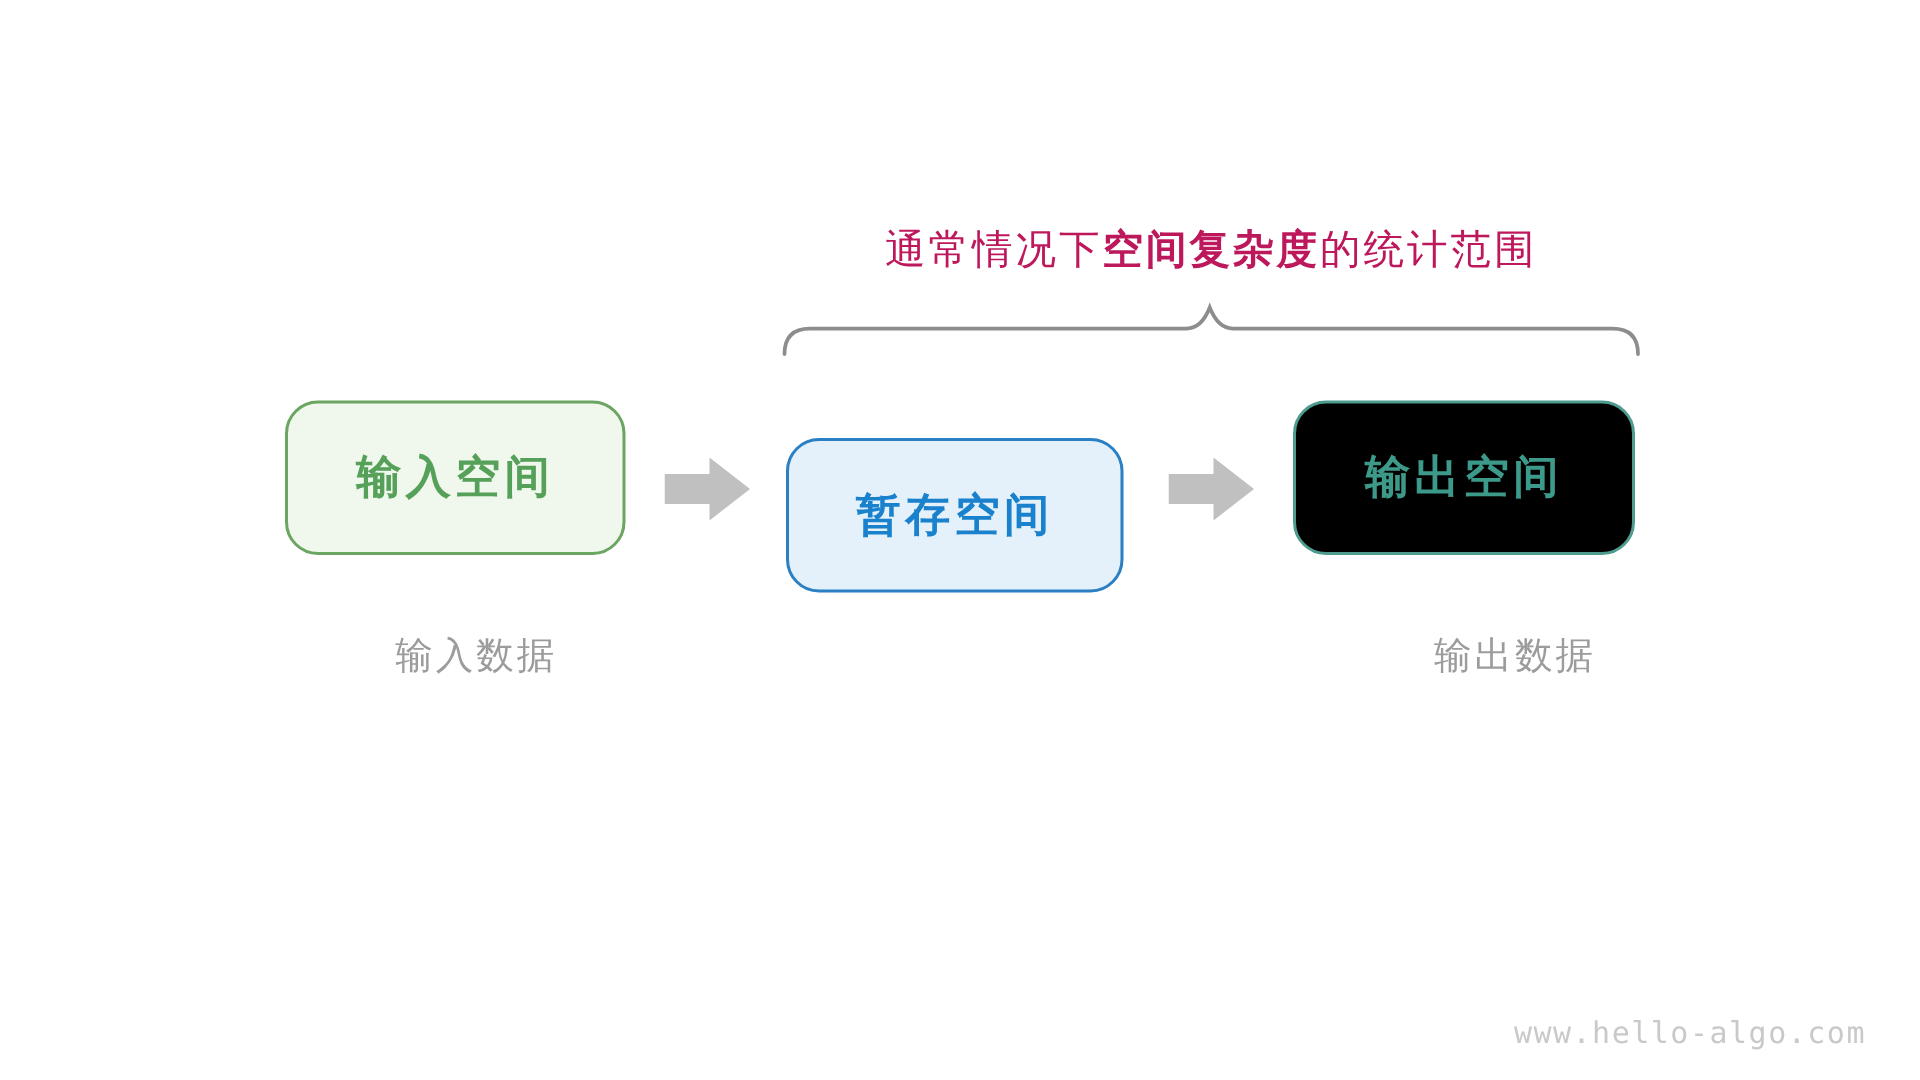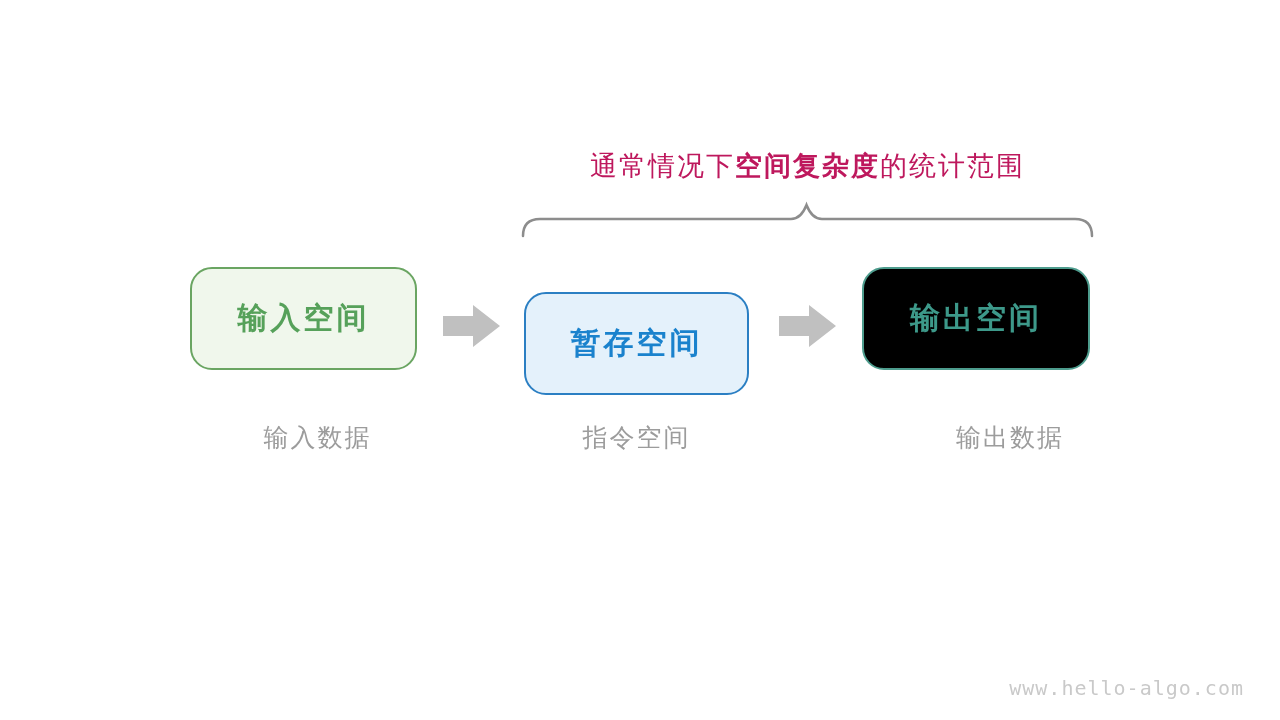--- a/index.html
+++ b/index.html
@@ -115,20 +115,19 @@
 
 <div class="box box-output">
   <span>输出空间</span>
 </div>
 
 <div class="sublabel sublabel-input">
   <div>输入数据</div>
 </div>
 
 <div class="sublabel sublabel-buffer">
-  <div>指令空间</div>
 </div>
 
 <div class="sublabel sublabel-output">
   <div>输出数据</div>
 </div>
 
 <div class="watermark">www.hello-algo.com</div>
 
 </body></html>

